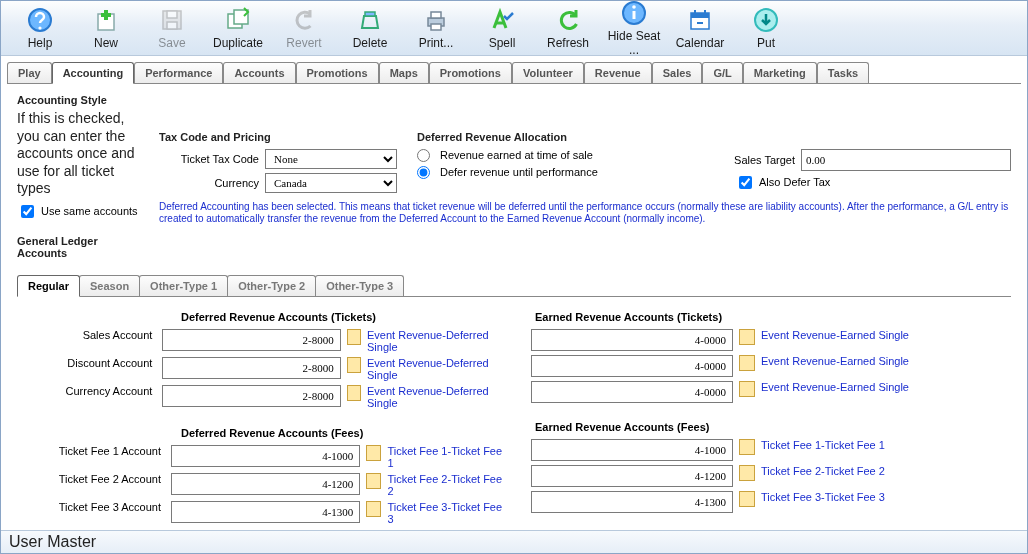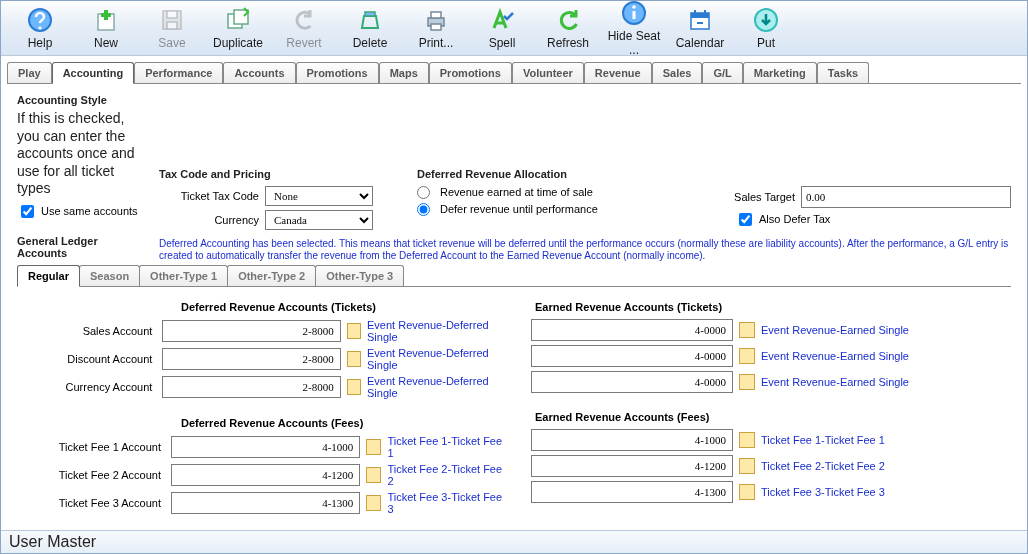--- a/index.html
+++ b/index.html
@@ -10,39 +10,39 @@
   .tbtn .ic{width:28px;height:28px;display:flex;align-items:center;justify-content:center}
   .tbtn .lbl{font-size:12px;color:#1a1a1a;text-align:center}
   .tbtn.disabled{opacity:.45;cursor:default}
   
   .tabs{display:flex;align-items:flex-end;gap:0;padding:6px 6px 0 6px;background:#fff}
   .tab{border:1px solid #888;border-bottom:none;padding:4px 10px;background:linear-gradient(#fdfdfd,#ececec);font-weight:bold;color:#333;border-radius:3px 3px 0 0;cursor:pointer;position:relative}
   .tab.active{background:#fff;z-index:2;border-color:#666;border-bottom:1px solid #fff;margin-bottom:-1px}
   .tab:not(.active){color:#555}
   .panel{flex:1;border-top:1px solid #888;margin:0 6px;padding:8px 10px 4px 10px;display:flex;flex-direction:column;overflow:auto}
   
-  .cfg{display:flex;gap:18px;align-items:flex-end}
+  .cfg{display:flex;gap:18px;align-items:center}
   .col{display:flex;flex-direction:column}
   .h{font-weight:bold;color:#222;margin:2px 0 4px 0}
   .small{font-size:14px;line-height:1.25;color:#222;max-width:180px}
   .row{display:flex;align-items:center;gap:6px;margin:2px 0}
   select,input[type="text"]{height:20px;border:1px solid #7a7a7a;font:11px Tahoma;padding:0 4px;background:#fff}
-  select{width:108px}
+  select{width:132px}
   input.acct{width:190px;text-align:right;padding-right:6px}
   input.st{width:200px;text-align:left}
   .cb{display:flex;align-items:center;gap:4px}
   .note{color:#1a2dcf;font-size:10px;line-height:1.25;margin-top:6px}
   
-  .subtabs{display:flex;margin-top:2px}
+  .subtabs{display:flex;margin-top:12px}
   .subtab{border:1px solid #888;border-bottom:none;padding:4px 10px;background:linear-gradient(#fdfdfd,#ececec);font-weight:bold;color:#777;border-radius:3px 3px 0 0;cursor:pointer;margin-right:-1px}
   .subtab.active{background:#fff;color:#000;z-index:2;border-color:#666;border-bottom:1px solid #fff;margin-bottom:-1px}
   .subpanel{border-top:1px solid #888;flex:1;padding:10px 4px}
   .twocol{display:grid;grid-template-columns:1fr 1fr;column-gap:22px}
   .sechdr{font-weight:bold;margin:4px 0 6px 160px}
-  .arow{display:flex;align-items:center;gap:6px;margin:4px 0}
+  .arow{display:flex;align-items:flex-start;gap:6px;margin:4px 0}
   .albl{width:150px;text-align:right;padding-right:4px}
   .lookup{width:14px;height:14px;background:#ffe9a8;border:1px solid #caa23d;display:inline-block}
   .link{color:#1a2dcf;text-decoration:none;cursor:pointer}
   .spacer{height:10px}
   .status{height:22px;border-top:1px solid #b8c9dc;background:linear-gradient(#f7fafd,#e6eef7);padding:0 8px;display:flex;align-items:center;font-size:16px;color:#222}
   .lbl-right{text-align:right}
   .rb input{margin:0 4px 0 0}
 </style>
 </head>
 <body>

